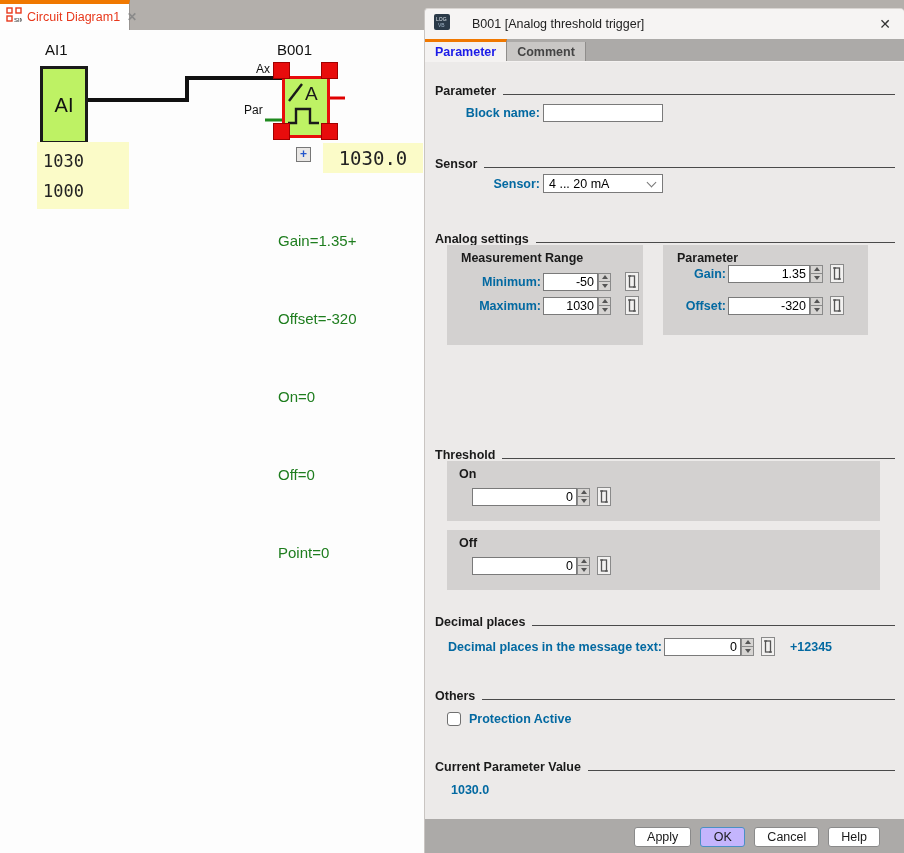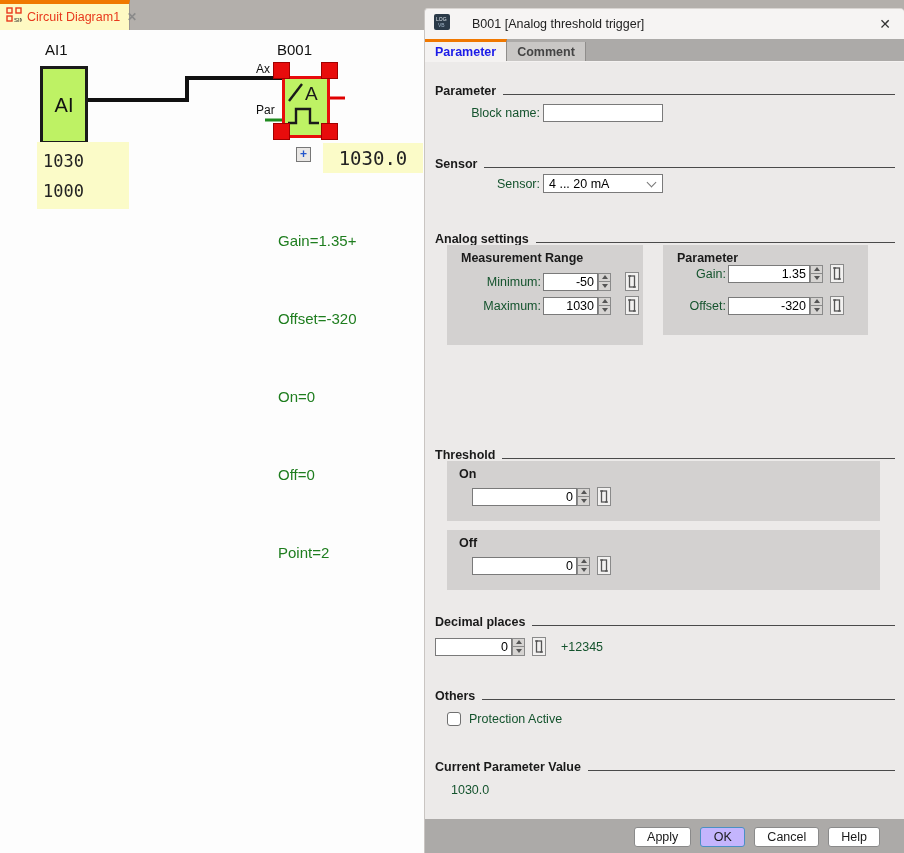--- a/index.html
+++ b/index.html
@@ -2,21 +2,21 @@
 <html><head>
 <meta charset="utf-8">
 <style>
   * { margin:0; padding:0; box-sizing:border-box; }
   html,body { width:904px; height:853px; overflow:hidden;
     font-family:"Liberation Sans", sans-serif; background:#b3afab; }
   .abs { position:absolute; }
 
   
   #canvas { left:0; top:30px; width:424px; height:823px; background:#fdfdfd; }
-  #doc-tab { left:0; top:0; width:130px; height:30px; background:#fef9c3;
+  #doc-tab { left:0; top:0; width:130px; height:30px; background:#ffffff;
     border-top:4px solid #f07800; border-right:1px solid #9a9693;
     display:flex; align-items:center; gap:5px; padding:0 6px; }
   #doc-tab .tab-label { color:#e8391d; font-size:12.5px; white-space:nowrap; }
   #doc-tab .tab-close { color:#8a8a8a; font-size:12px; font-weight:bold; margin-left:2px; cursor:pointer; }
 
   .blk-label { font-size:15px; color:#111; }
   .block { border:3px solid #1a1a1a; background:#bef264;margin-top:6px; }
   #b001-block { border-color:#e80c0c; }
   .handle { width:15px; height:15px; background:#e80c0c; outline:1px solid #a00000; }
   .pin-label { font-size:12px; color:#111; }
@@ -36,21 +36,21 @@
   .dtab { height:22px; padding:0 10px; display:flex; align-items:center; font-size:12.5px;
     border-right:1px solid #8f8d8b; cursor:pointer; }
   .dtab.active { background:#f4f2f1; border-top:3px solid #f07800; color:#1b1be8; font-weight:bold; }
   .dtab.idle { background:#c9c7c5; color:#444; font-weight:600; margin-top:3px; height:19px; }
   #dlg-body { left:0; top:52px; width:100%; height:758px; background:#eceae9; border-top:1px solid #f4f2f1; }
 
   .sect { display:flex; align-items:flex-end; gap:7px; position:absolute; left:10px; right:9px; }
   .sect b { font-size:12.5px; color:#1a1a1a; white-space:nowrap; }
   .sect .ln { flex:1; border-bottom:1px solid #4a4a4a; margin-bottom:3px; }
 
-  .lbl { font-size:12.5px; color:#14532d; white-space:nowrap; }
+  .lbl { font-size:12.5px; color:#0369a1; white-space:nowrap;font-weight:bold; }
   .r { text-align:right; }
   input.num, input.txt { border:1px solid #7a7a7a; background:#fff; font-size:12.5px;
     font-family:"Liberation Sans",sans-serif; height:18px; padding:0 3px; }
   input.num { text-align:right; }
   .combo { border:1px solid #7a7a7a; background:#fff; height:19px; display:flex;
     align-items:center; padding:0 5px; font-size:12.5px; cursor:pointer; }
   .combo .cv { flex:1; }
   .chev { width:7px; height:7px; border-right:1.6px solid #777; border-bottom:1.6px solid #777;
     transform:rotate(45deg); margin:-3px 2px 0 0; }
 
@@ -108,21 +108,21 @@
   <span style="font-size:20px;color:#111">AI</span>
 </div>
 <div class="abs vbox" style="left:37px;top:142px;width:92px;height:67px;padding:4px 6px;
      font-size:17px;line-height:30px">
   <div>1030</div>
   <div>1000</div>
 </div>
 
 <div class="abs blk-label" style="left:277px;top:41px">B001</div>
 <div class="abs pin-label" style="left:256px;top:62px">Ax</div>
-<div class="abs pin-label" style="left:256px;top:103px">Par</div>
+<div class="abs pin-label" style="left:244px;top:103px">Par</div>
 
 <div class="abs block" id="b001-block" style="left:282px;top:70px;width:48px;height:62px">
   <svg width="42" height="56" viewBox="0 0 42 56">
     <line x1="4" y1="22" x2="17" y2="5" stroke="#1a1a1a" stroke-width="2.4"></line>
     <text x="20" y="21" font-size="19" fill="#1a1a1a" font-family="Liberation Sans, sans-serif">A</text>
     <path d="M3 44 h8 v-14 h14 v14 h9" fill="none" stroke="#1a1a1a" stroke-width="2.4"></path>
   </svg>
 </div>
 <div class="abs handle" style="left:274px;top:63px"></div>
 <div class="abs handle" style="left:322px;top:63px"></div>
@@ -130,21 +130,21 @@
 <div class="abs handle" style="left:322px;top:124px"></div>
 
 <div class="abs" id="expander" style="left:296px;top:147px">+</div>
 <div class="abs vbox" style="left:323px;top:143px;width:100px;height:30px;font-size:19px;
      line-height:30px;text-align:center">1030.0</div>
 <div class="abs green-lines" style="left:278px;top:176px">
   <div>Gain=1.35+</div>
   <div>Offset=-320</div>
   <div>On=0</div>
   <div>Off=0</div>
-  <div>Point=2</div>
+  <div>Point=0</div>
 </div>
 
 <div class="abs" id="dialog">
 
   <div class="abs" id="dlg-title">
     <span>
       <svg width="16" height="16" viewBox="0 0 16 16">
         <rect width="16" height="16" rx="2" fill="#2b3a48"></rect>
         <text x="2" y="7" font-size="5" fill="#dfe6ec" font-family="Liberation Sans, sans-serif">LOG</text>
         <text x="4" y="13" font-size="5" fill="#9fb2c4" font-family="Liberation Sans, sans-serif">VB</text>
@@ -316,20 +316,21 @@
             </svg>
         </span>
       </div>
     </div>
 
     <div class="sect" style="top:553px">
       <b>Decimal places</b>
         <span class="ln"></span>
     </div>
     <div class="row" style="left:8px;top:575px">
+      <span class="lbl r" style="width:229px">Decimal places in the message text:</span>
       <input class="num" style="margin-left: 2px; width: 77px;" value="0">
       <span class="spin">
           <div>
             <i class="tri-up"></i>
           </div>
           <div>
             <i class="tri-dn"></i>
           </div>
         </span>
       <span class="refbtn" style="margin-left:7px">

